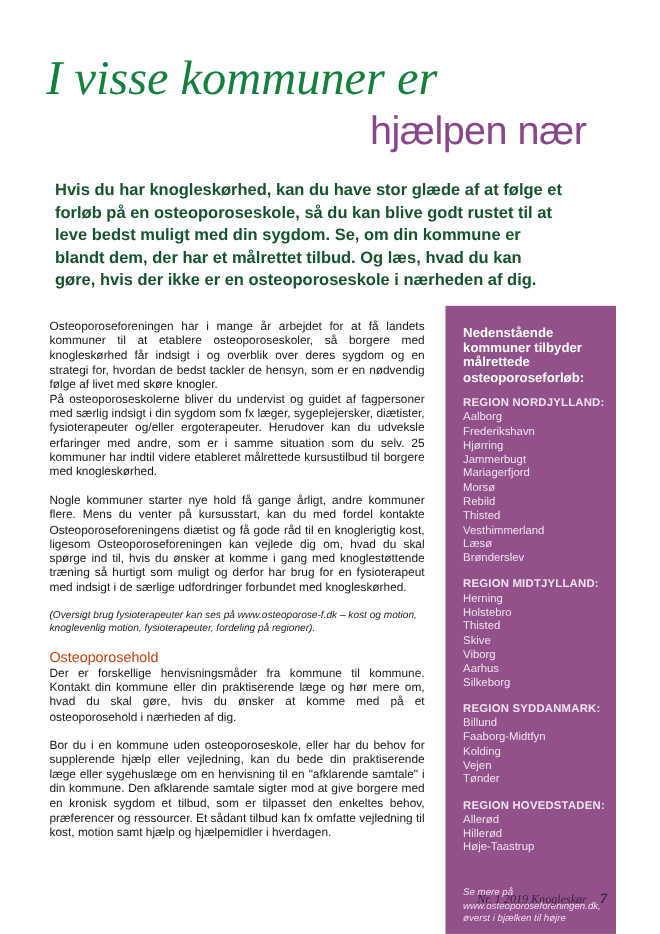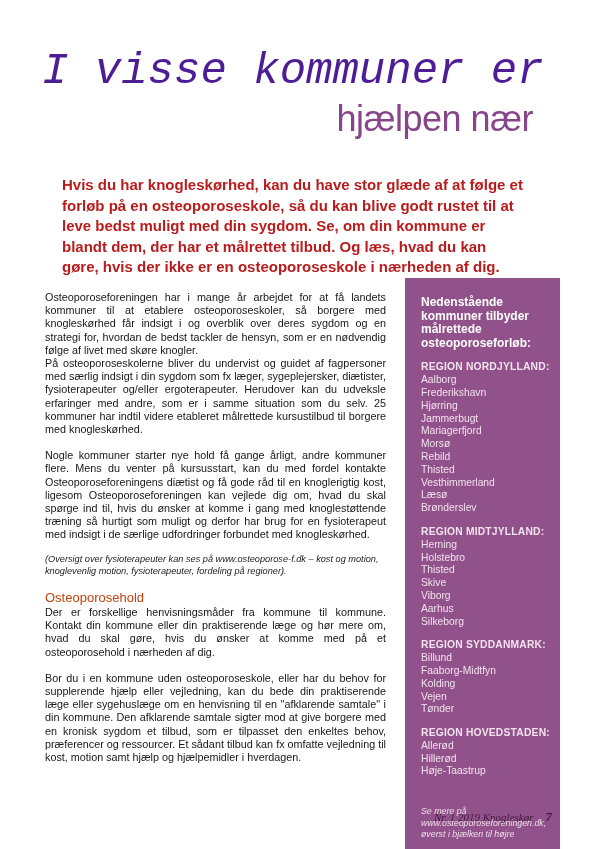--- a/index.html
+++ b/index.html
@@ -9,51 +9,51 @@
     height: 849px;
     background: #ffffff;
     overflow: hidden;
     font-family: "Liberation Sans", sans-serif;
   }
   .title-line1 {
     position: absolute;
     left: 42px;
     top: 46px;
     margin: 0;
-    font-family: Liberation Mono, monospace;
+    font-family: Liberation Serif, serif;
     font-style: italic;
     font-weight: normal;
     font-size: 44px;
     line-height: 50px;
-    color: #4c1d95;
+    color: #15803d;
     white-space: nowrap;
   }
   .title-line2 {
     position: absolute;
     top: 99px;
     left: 45px;
     width: 488px;
     text-align: right;
     font-size: 36px;
     line-height: 40px;
     font-weight: normal;
     letter-spacing: -0.5px;
     color: #88468a;
     white-space: nowrap;
   }
   .intro {
     position: absolute;
     left: 45px;
     top: 158px;
     width: 462px;
-    margin: 17px;
+    margin: 5px;
     font-size: 15px;
     line-height: 20.6px;
     font-weight: bold;
-    color: #b91c1c;
+    color: #14532d;
   }
   .left-col {
     position: absolute;
     left: 45px;
     top: 291px;
     width: 341px;
     font-size: 10.8px;
     line-height: 13.2px;
     color: #17171a;
     text-align: justify;
@@ -137,21 +137,21 @@
   <h1 class="title-line1">I visse kommuner er</h1>
 
   <div class="title-line2">hjælpen nær</div>
 
   <p class="intro">Hvis du har knogleskørhed, kan du have stor glæde af at følge et forløb på en osteoporoseskole, så du kan blive godt rustet til at leve bedst muligt med din sygdom. Se, om din kommune er blandt dem, der har et målrettet tilbud. Og læs, hvad du kan gøre, hvis der ikke er en osteoporoseskole i nærheden af dig.</p>
 
   <div class="left-col">
     <p>Osteoporoseforeningen har i mange år arbejdet for at få landets kommuner til at etablere osteoporoseskoler, så borgere med knogleskørhed får indsigt i og overblik over deres sygdom og en strategi for, hvordan de bedst tackler de hensyn, som er en nødvendig følge af livet med skøre knogler.</p>
     <p>På osteoporoseskolerne bliver du undervist og guidet af fagpersoner med særlig indsigt i din sygdom som fx læger, sygeplejersker, diætister, fysioterapeuter og/eller ergoterapeuter. Herudover kan du udveksle erfaringer med andre, som er i samme situation som du selv. 25 kommuner har indtil videre etableret målrettede kursustilbud til borgere med knogleskørhed.</p>
     <p class="gap">Nogle kommuner starter nye hold få gange årligt, andre kommuner flere. Mens du venter på kursusstart, kan du med fordel kontakte Osteoporoseforeningens diætist og få gode råd til en knoglerigtig kost, ligesom Osteoporoseforeningen kan vejlede dig om, hvad du skal spørge ind til, hvis du ønsker at komme i gang med knoglestøttende træning så hurtigt som muligt og derfor har brug for en fysioterapeut med indsigt i de særlige udfordringer forbundet med knogleskørhed.</p>
-    <p class="footnote">(Oversigt over fysioterapeuter kan ses på www.osteoporose-f.dk – kost og motion, knoglevenlig motion, fysioterapeuter, fordeling på regioner).</p>
+    <p class="footnote">(Oversigt brug fysioterapeuter kan ses på www.osteoporose-f.dk – kost og motion, knoglevenlig motion, fysioterapeuter, fordeling på regioner).</p>
     <h2 class="subhead">Osteoporosehold</h2>
     <p>Der er forskellige henvisningsmåder fra kommune til kommune. Kontakt din kommune eller din praktiserende læge og hør mere om, hvad du skal gøre, hvis du ønsker at komme med på et osteoporosehold i nærheden af dig.</p>
     <p class="gap">Bor du i en kommune uden osteoporoseskole, eller har du behov for supplerende hjælp eller vejledning, kan du bede din praktiserende læge eller sygehuslæge om en henvisning til en "afklarende samtale" i din kommune. Den afklarende samtale sigter mod at give borgere med en kronisk sygdom et tilbud, som er tilpasset den enkeltes behov, præferencer og ressourcer. Et sådant tilbud kan fx omfatte vejledning til kost, motion samt hjælp og hjælpemidler i hverdagen.</p>
   </div>
 
   <aside class="sidebar">
     <div class="sb-heading">Nedenstående kommuner tilbyder målrettede osteoporoseforløb:</div>
 
     <div id="regions">
         <div class="region">

